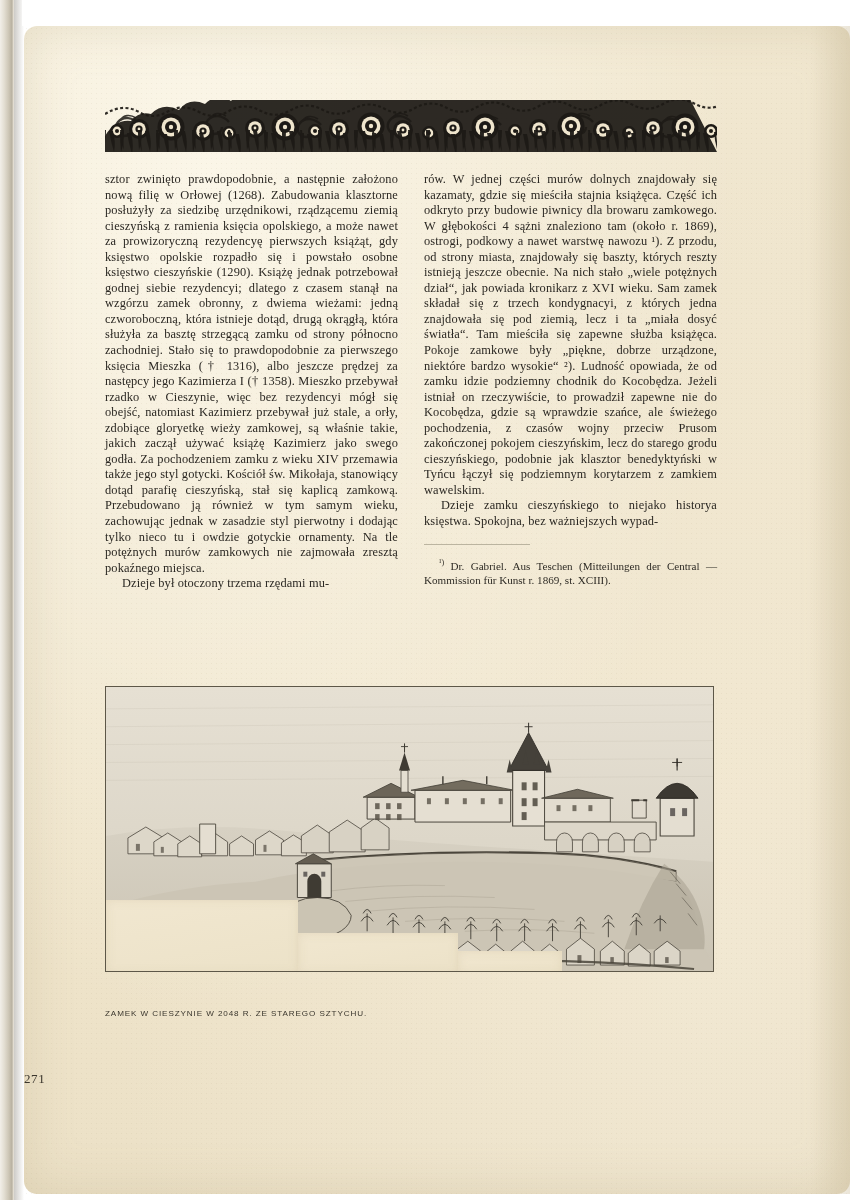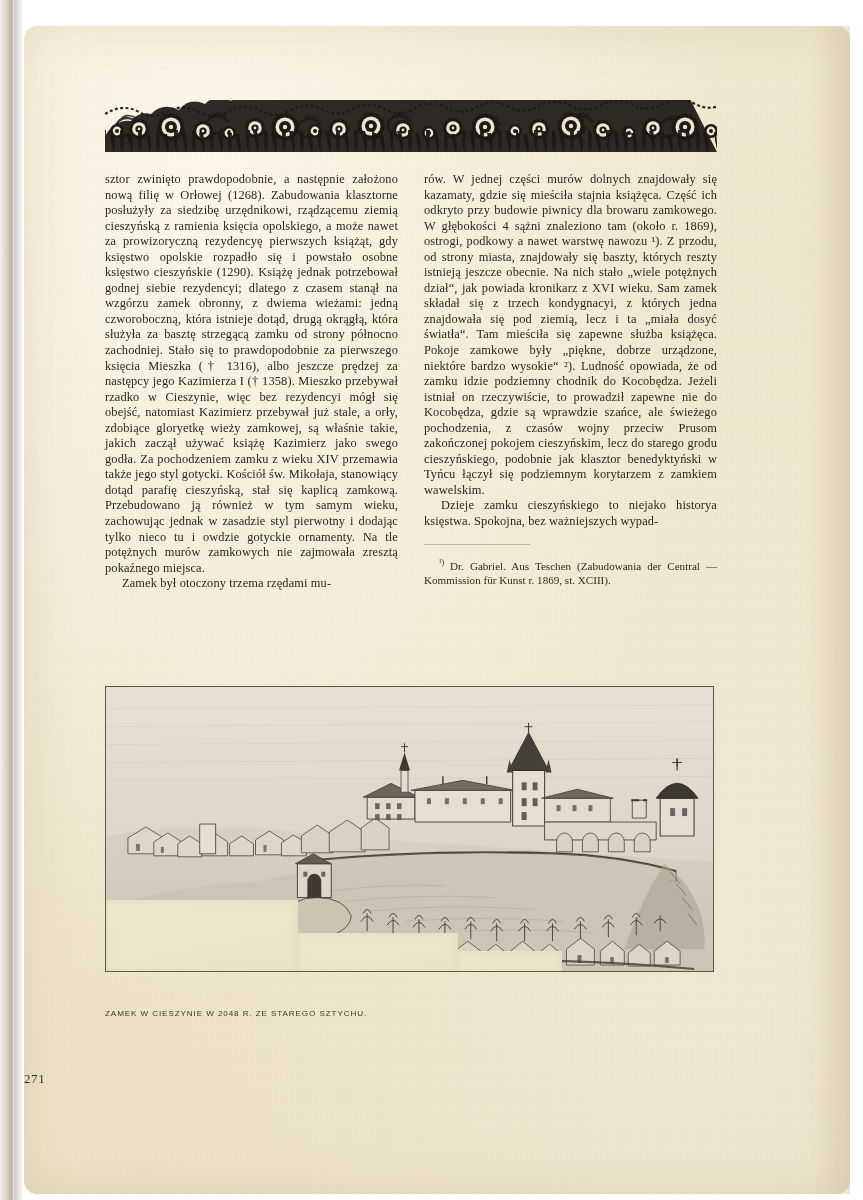--- a/index.html
+++ b/index.html
@@ -322,32 +322,32 @@
             <use href="#frond" x="584" y="31"></use>
               <use href="#frond" x="602" y="33"></use>
           </g>
         </svg>
       </div>
 
       <div id="columns">
 
         <div class="column">
           <p class="body-text">sztor zwinięto prawdopodobnie, a następnie założono nową filię w Orłowej (1268). Zabudowania klasztorne posłużyły za siedzibę urzędnikowi, rządzącemu ziemią cieszyńską z ramienia księcia opolskiego, a może nawet za prowizoryczną rezydencyę pierwszych książąt, gdy księstwo opolskie rozpadło się i powstało osobne księstwo cieszyńskie (1290). Książę jednak potrzebował godnej siebie rezydencyi; dlatego z czasem stanął na wzgórzu zamek obronny, z dwiema wieżami: jedną czworoboczną, która istnieje dotąd, drugą okrągłą, która służyła za basztę strzegącą zamku od strony północno zachodniej. Stało się to prawdopodobnie za pierwszego księcia Mieszka († 1316), albo jeszcze prędzej za następcy jego Kazimierza I († 1358). Mieszko przebywał rzadko w Cieszynie, więc bez rezydencyi mógł się obejść, natomiast Kazimierz przebywał już stale, a orły, zdobiące gloryetkę wieży zamkowej, są właśnie takie, jakich zaczął używać książę Kazimierz jako swego godła. Za pochodzeniem zamku z wieku XIV przemawia także jego styl gotycki. Kościół św. Mikołaja, stanowiący dotąd parafię cieszyńską, stał się kaplicą zamkową. Przebudowano ją również w tym samym wieku, zachowując jednak w zasadzie styl pierwotny i dodając tylko nieco tu i owdzie gotyckie ornamenty. Na tle potężnych murów zamkowych nie zajmowała zresztą pokaźnego miejsca.</p>
-          <p class="body-text indent">Zamek był otoczony trzema rzędami mu-</p>
+          <p class="body-text indent">Dzieje był otoczony trzema rzędami mu-</p>
         </div>
 
         <div class="column">
           <p class="body-text">rów. W jednej części murów dolnych znajdowały się kazamaty, gdzie się mieściła stajnia książęca. Część ich odkryto przy budowie piwnicy dla browaru zamkowego. W głębokości 4 sążni znaleziono tam (około r. 1869), ostrogi, podkowy a nawet warstwę nawozu ¹). Z przodu, od strony miasta, znajdowały się baszty, których reszty istnieją jeszcze obecnie. Na nich stało „wiele potężnych dział“, jak powiada kronikarz z XVI wieku. Sam zamek składał się z trzech kondygnacyi, z których jedna znajdowała się pod ziemią, lecz i ta „miała dosyć światła“. Tam mieściła się zapewne służba książęca. Pokoje zamkowe były „piękne, dobrze urządzone, niektóre bardzo wysokie“ ²). Ludność opowiada, że od zamku idzie podziemny chodnik do Kocobędza. Jeżeli istniał on rzeczywiście, to prowadził zapewne nie do Kocobędza, gdzie są wprawdzie szańce, ale świeżego pochodzenia, z czasów wojny przeciw Prusom zakończonej pokojem cieszyńskim, lecz do starego grodu cieszyńskiego, podobnie jak klasztor benedyktyński w Tyńcu łączył się podziemnym korytarzem z zamkiem wawelskim.</p>
           <p class="body-text indent">Dzieje zamku cieszyńskiego to niejako historya księstwa. Spokojna, bez ważniejszych wypad-</p>
 
           <div id="footnote-block">
             <div id="footnote-rule"></div>
             <p class="footnote">
               <span class="fn-marker">¹)</span>
-              <span>Dr. Gabriel. Aus Teschen (Zabudowania der Central — Kommission für Kunst r. 1869, st. XCIII).</span>
+              <span>Dr. Gabriel. Aus Teschen (Mitteilungen der Central — Kommission für Kunst r. 1869, st. XCIII).</span>
             </p>
           </div>
         </div>
 
       </div>
     </div>
 
     <div id="plate-wrap">
       <div id="plate">
         <svg class="plate-svg" viewBox="0 0 609 286" preserveAspectRatio="none">

